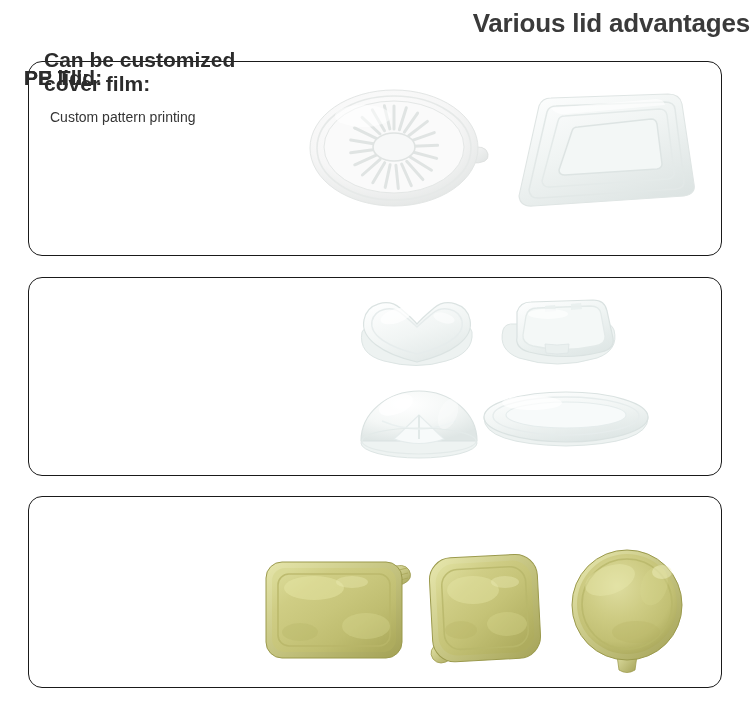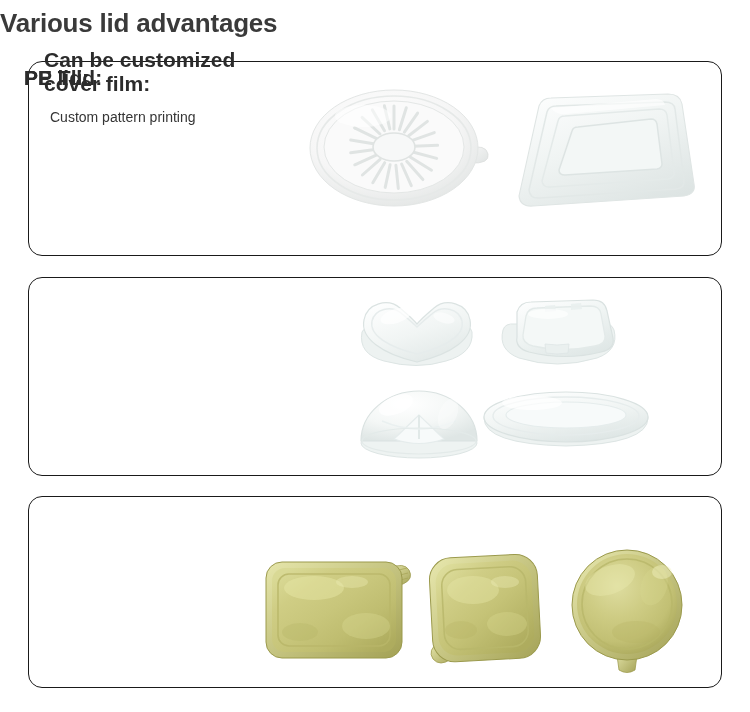--- a/index.html
+++ b/index.html
@@ -16,21 +16,21 @@
     overflow: hidden;
     -webkit-font-smoothing: antialiased;
   }
 
   
   .page-title {
     position: absolute;
     left: 0;
     top: 8px;
     width: 750px;
-    text-align: left;
+    text-align: right;
     font-size: 26px;
     font-weight: bold;
     color: #3a3a3a;
     letter-spacing: -0.2px;
     font-stretch: condensed;
   }
 
   
   .card {
     position: absolute;

